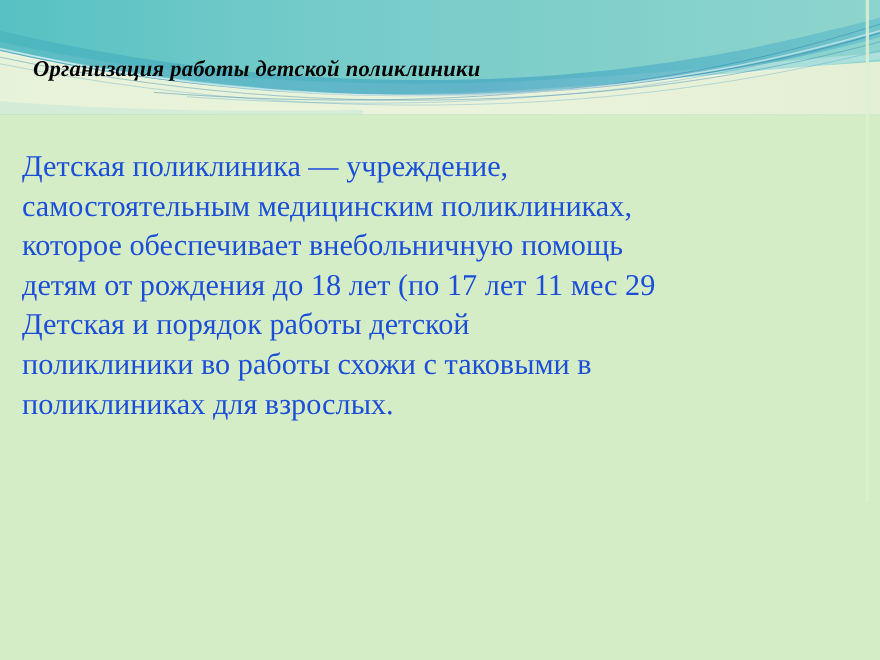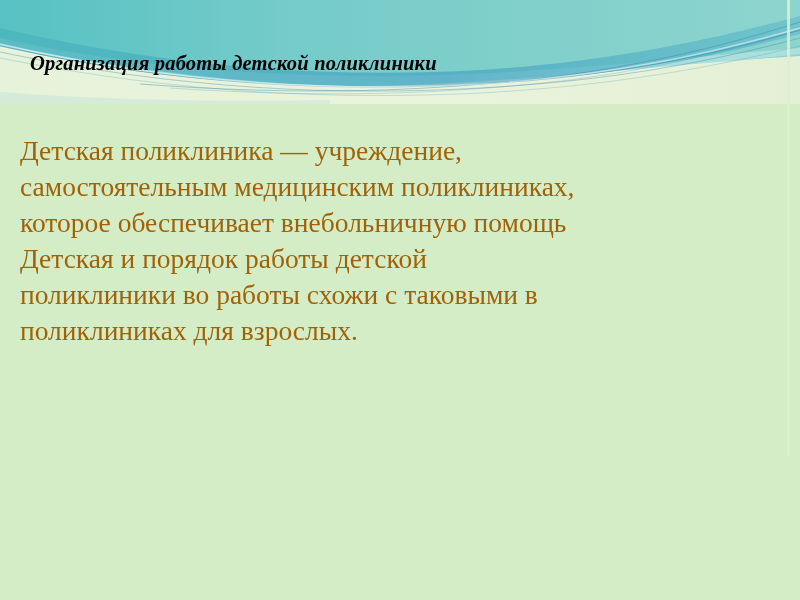--- a/index.html
+++ b/index.html
@@ -65,21 +65,21 @@
   }
 
   
   #body-text {
     position: absolute;
     left: 20px;
     top: 133px;
     width: 770px;
     font-family: "Liberation Serif", "DejaVu Serif", serif;
     font-size: 27.5px;
-    color: #a16207;
+    color: #1d4ed8;
     line-height: 36px;
   }
   #body-text .para {
     margin: 0;
   }
   #body-text .tline {
     display: block;
     white-space: nowrap;
   }
 </style>
@@ -140,20 +140,21 @@
   <div id="right-edge-stripe"></div>
 
   <h1 id="slide-title">Организация работы детской поликлиники</h1>
 
   <div id="body-text">
 
     <p class="para">
       <span class="tline">Детская поликлиника — учреждение,</span>
       <span class="tline">самостоятельным медицинским поликлиниках,</span>
       <span class="tline">которое обеспечивает внебольничную помощь</span>
+      <span class="tline">детям от рождения до 18 лет (по 17 лет 11 мес 29</span>
     </p>
 
     <p class="para">
       <span class="tline">Детская и порядок работы детской</span>
       <span class="tline">поликлиники во работы схожи с таковыми в</span>
       <span class="tline">поликлиниках для взрослых.</span>
     </p>
 
   </div>
 

